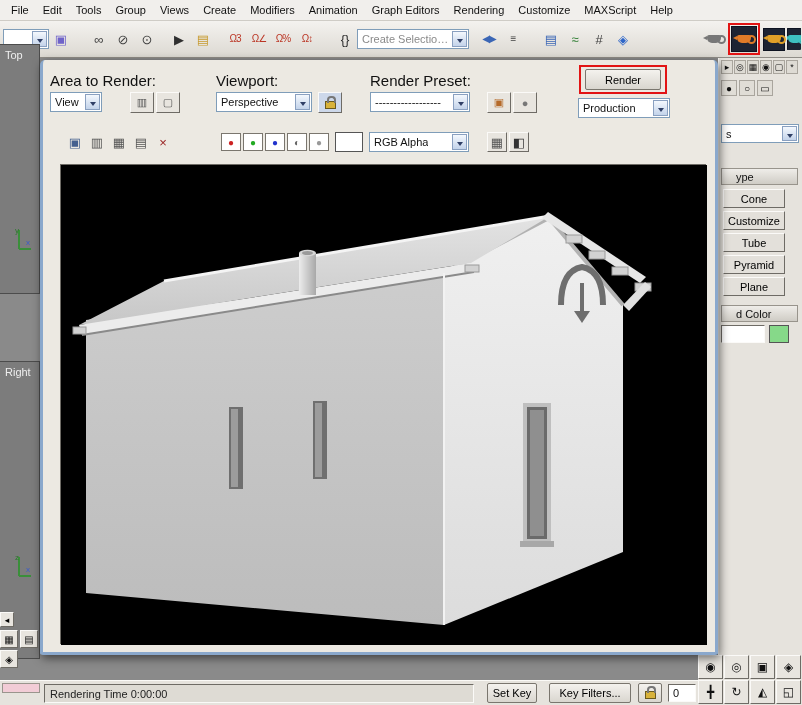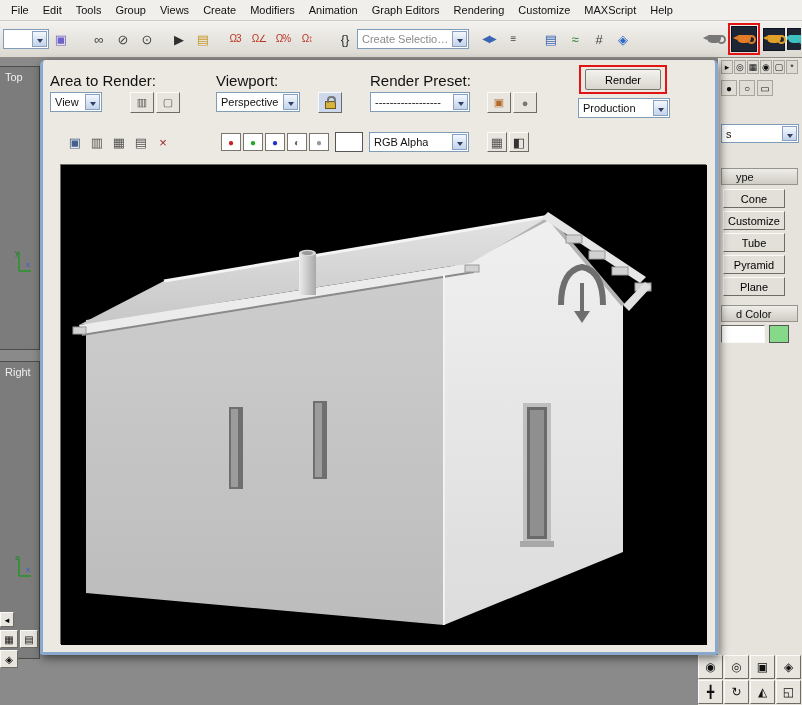--- a/index.html
+++ b/index.html
@@ -203,21 +203,21 @@
           </span>
         </span>
       <span class="tb-icon clip">
           <span class="dark-icon sm">
             <span class="teapot" style="color:#3ec0c0"></span>
           </span>
         </span>
     </span>
   </div>
 
-  <div class="vp" style="top:66px;height:284px">
+  <div class="vp" style="top:44px;height:250px">
     <span class="vp-label">Top</span>
     <svg class="axis" style="top:180px" width="26" height="28">
       <line x1="13" y1="24" x2="13" y2="5" stroke="#3a8f3a" stroke-width="2"></line>
       <line x1="13" y1="24" x2="25" y2="24" stroke="#3a8f3a" stroke-width="2"></line>
       <text x="9" y="8" font-size="8" fill="#2a7a2a">y</text>
       <text x="20" y="20" font-size="8" fill="#3a5acc">x</text>
     </svg>
   </div>
   <div class="vp" style="top:361px;height:298px">
     <span class="vp-label">Right</span>
@@ -287,20 +287,34 @@
         <button class="pbtn">Customize</button>
         <button class="pbtn">Tube</button>
         <button class="pbtn">Pyramid</button>
         <button class="pbtn">Plane</button>
       </div>
     <div class="rollout" style="top:247px">d Color</div>
     <input class="pname sunken" style="">
     <div class="pswatch" style="background:#86d989"></div>
   </div>
 
+  <div class="statusbar">
+    <div class="listener">
+      <div class="row1"></div>
+    </div>
+    <div class="prompt">
+        <span>Rendering Time 0:00:00</span>
+      </div>
+    <button class="btn sb-setkey">Set Key</button>
+    <button class="btn sb-keyfilters">Key Filters...</button>
+    <span class="btn sb-lock">
+        <span class="lockshape"></span>
+      </span>
+    <span class="sb-time sunken">0</span>
+  </div>
 
   <div class="navcluster">
 
   <span class="navbtn raised">
         <span>◉</span>
       </span>
       <span class="navbtn raised">
         <span>◎</span>
       </span>
       <span class="navbtn raised">
@@ -333,21 +347,21 @@
         <span class="cval">View</span>
         <span class="arr"></span>
       </div>
       <span class="sbtn raised" style="left:87px;top:32px">
           <span style="color:#555">▥</span>
         </span>
       <span class="sbtn raised" style="left:113px;top:32px">
           <span style="color:#555">▢</span>
         </span>
 
-      <div class="combo" style="position:absolute;left:173px;top:32px;width:84px">
+      <div class="combo" style="position:absolute;left:173px;top:32px;width:96px">
         <span class="cval">Perspective</span>
         <span class="arr"></span>
       </div>
       <span class="sbtn raised" style="left:275px;top:32px;background:#cdd8ea">
           <span class="lockshape"></span>
         </span>
 
       <div class="combo" style="position:absolute;left:327px;top:32px;width:100px">
         <span class="cval">------------------</span>
         <span class="arr"></span>

